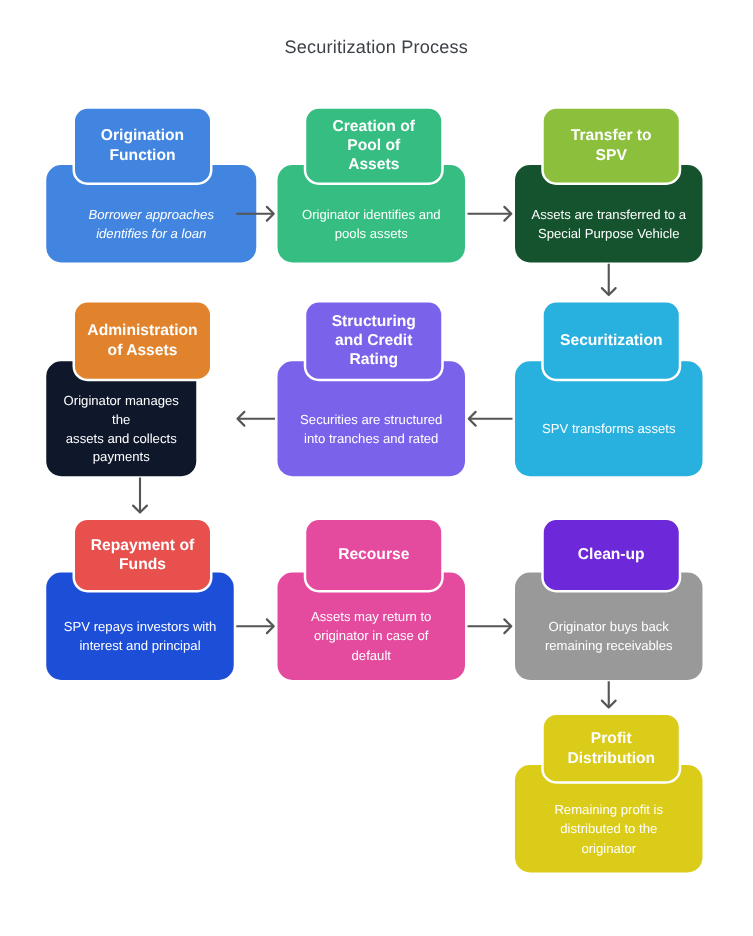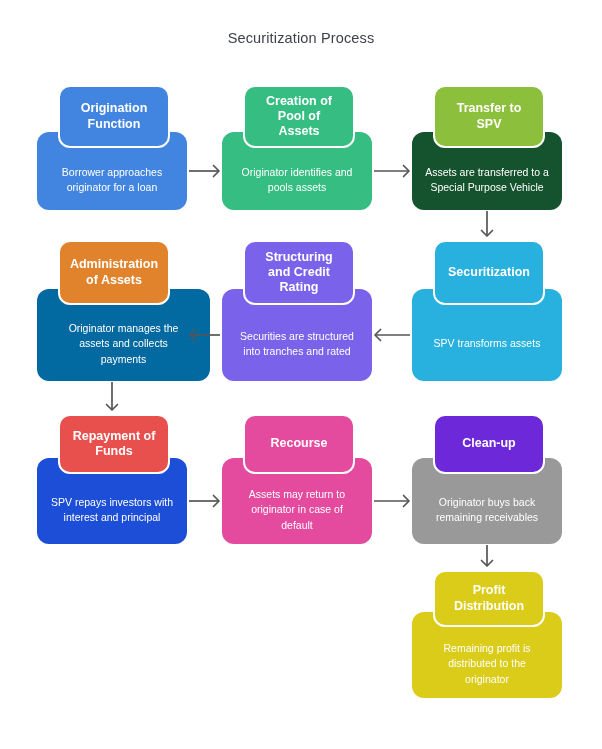--- a/index.html
+++ b/index.html
@@ -64,24 +64,24 @@
 </style>
 </head>
 <body>
 
 <div id="stage">
 
   <div id="title">Securitization Process</div>
 
   <div id="nodes-layer">
       <div class="node">
-        <div class="node-body" style="left: 37px; top: 132px; width: 150px; height: 78px; background: rgb(66, 133, 224);">
+        <div class="node-body" style="left: 37px; top: 132px; width: 168px; height: 78px; background: rgb(66, 133, 224); font-style: italic;">
           <div class="node-body-text">
             <div>Borrower approaches</div>
-            <div>originator for a loan</div>
+            <div>identifies for a loan</div>
           </div>
         </div>
         <div class="node-head" style="left: 58px; top: 85px; width: 112px; height: 63px; background: rgb(66, 133, 224);">
           <div class="node-head-text">
             <div>Origination</div>
             <div>Function</div>
           </div>
         </div>
       </div>
       <div class="node">
@@ -134,21 +134,21 @@
         </div>
         <div class="node-head" style="left: 243px; top: 240px; width: 112px; height: 65px; background: rgb(123, 98, 234);">
           <div class="node-head-text">
             <div>Structuring</div>
             <div>and Credit</div>
             <div>Rating</div>
           </div>
         </div>
       </div>
       <div class="node">
-        <div class="node-body" style="left: 37px; top: 289px; width: 173px; height: 92px; background: #0369a1;">
+        <div class="node-body" style="left: 37px; top: 289px; width: 120px; height: 92px; background: #0f172a;">
           <div class="node-body-text">
             <div>Originator manages the</div>
             <div>assets and collects</div>
             <div>payments</div>
           </div>
         </div>
         <div class="node-head" style="left: 58px; top: 240px; width: 112px; height: 65px; background: rgb(224, 131, 44);">
           <div class="node-head-text">
             <div>Administration</div>
             <div>of Assets</div>

